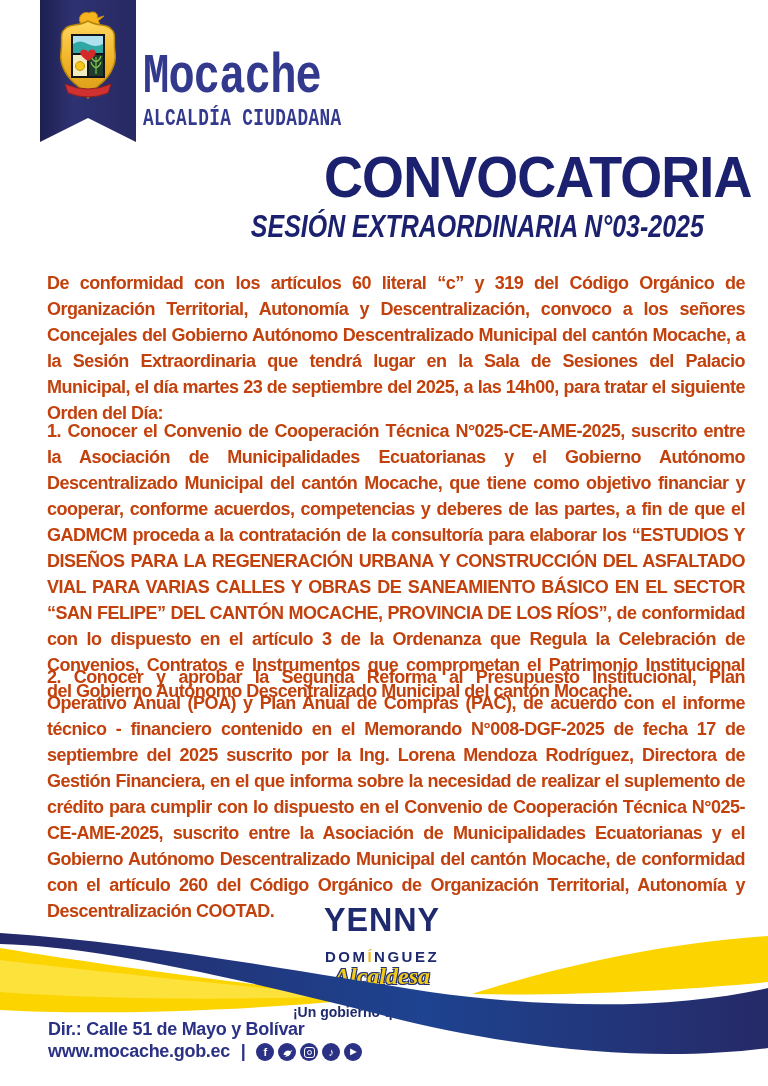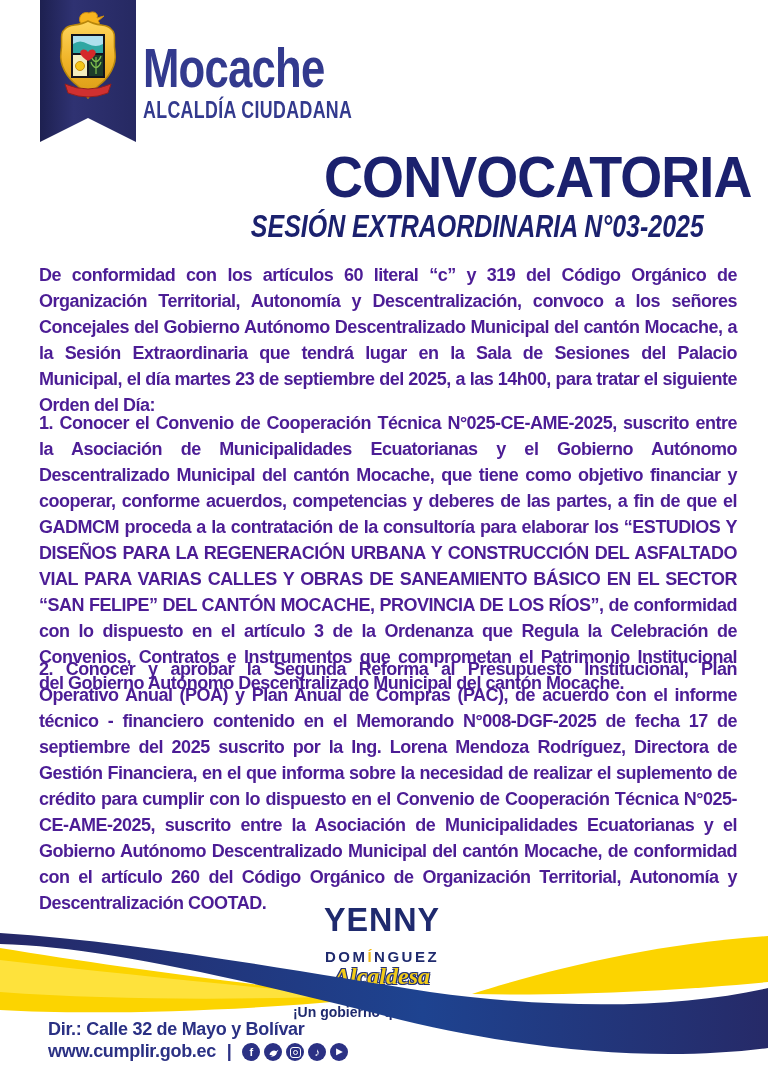--- a/index.html
+++ b/index.html
@@ -5,21 +5,21 @@
   html,body{margin:0;padding:0;background:#e8e8e8;}
   .page{
     position:relative;width:768px;height:1086px;margin:0 auto;
     background:#ffffff;overflow:hidden;
     font-family:"Liberation Sans",sans-serif;
   }
   
   .ribbon{
     position:absolute;left:40px;top:0;width:96px;height:142px;
   }
-  .brand{position:absolute;left:143px;top:40px;}
+  .brand{position:absolute;left:143px;top:49px;font-family:Liberation Mono, monospace;}
   .brand-name{
     display:inline-block;font-size:56px;font-weight:bold;color:#333a8e;
     transform:scaleX(0.78);transform-origin:left top;line-height:1.0;letter-spacing:-1px;
   }
   .brand-sub{
     display:inline-block;font-size:24px;font-weight:bold;color:#333a8e;
     transform:scaleX(0.74);transform-origin:left top;line-height:1.0;margin-top:2px;letter-spacing:0.5px;
   }
   
   .title-block{position:absolute;left:0;top:148px;width:768px;text-align:right;}
@@ -30,22 +30,22 @@
   .title-sub{
     display:block;margin-top:4px;font-style:italic;
   }
   .title-sub span{
     display:inline-block;font-size:32px;font-weight:bold;color:#1b216e;
     transform:scaleX(0.78);transform-origin:center top;line-height:1.0;
   }
   
   .bodytext{
     position:absolute;left:35px;width:698px;
-    font-size:18px;font-weight:bold;color:#4c1d95;
-    line-height:26px;letter-spacing:-0.5px;text-align:justify;margin:4px;
+    font-size:18px;font-weight:bold;color:#c2410c;
+    line-height:26px;letter-spacing:-0.5px;text-align:justify;margin:12px;
   }
   .p-intro{top:258px;}
   .p-item1{top:406px;}
   .p-item2{top:652px;}
   
   .campaign{position:absolute;left:0;top:902px;width:764px;text-align:center;line-height:1.0;}
   .c-first{
     display:inline-block;font-size:34px;font-weight:800;color:#1f2a6e;
     transform:scaleX(0.95);transform-origin:center top;letter-spacing:1px;
   }
@@ -155,23 +155,23 @@
 
     <path d="M0,18 C110,36 250,55 375,68 C260,80 100,86 0,80 Z" fill="#fcd400"></path>
     <path d="M0,30 C120,44 240,56 350,66 C240,70 110,70 0,62 Z" fill="#ffe95c" opacity="0.65"></path>
 
     <path d="M768,6 C650,14 548,40 472,64 C575,66 685,60 768,52 Z" fill="#fcd400"></path>
 
     <path d="M0,3 C140,12 300,42 430,62 C560,80 680,78 768,58 L768,118 C660,132 520,122 370,82 C220,44 90,16 0,14 Z" fill="url(#navySwoosh)"></path>
   </svg>
 
   <div class="contact">
-    <div class="contact-line"><span>Dir.:</span><span> Calle 32 de Mayo y Bolívar</span></div>
+    <div class="contact-line"><span>Dir.:</span><span> Calle 51 de Mayo y Bolívar</span></div>
     <div class="contact-line">
-      <span>www.cumplir.gob.ec</span>
+      <span>www.mocache.gob.ec</span>
       <span class="sep">|</span>
       <span class="social-row">
         <span class="s-icon">f</span>
         <span class="s-icon">
           <svg width="11" height="11" viewBox="0 0 16 16">
               <path d="M2,11 C4,5 9,4 12,6 C13,5 14,5 15,4 C14.5,6 14,6.5 13,7 C13,12 8,15 3,14 C5,13.8 6,13 6.5,12 C4,12 2.5,11.5 2,11 Z" fill="#fff"></path>
             </svg>
         </span>
         <span class="s-icon">
             <span class="ig-box">

